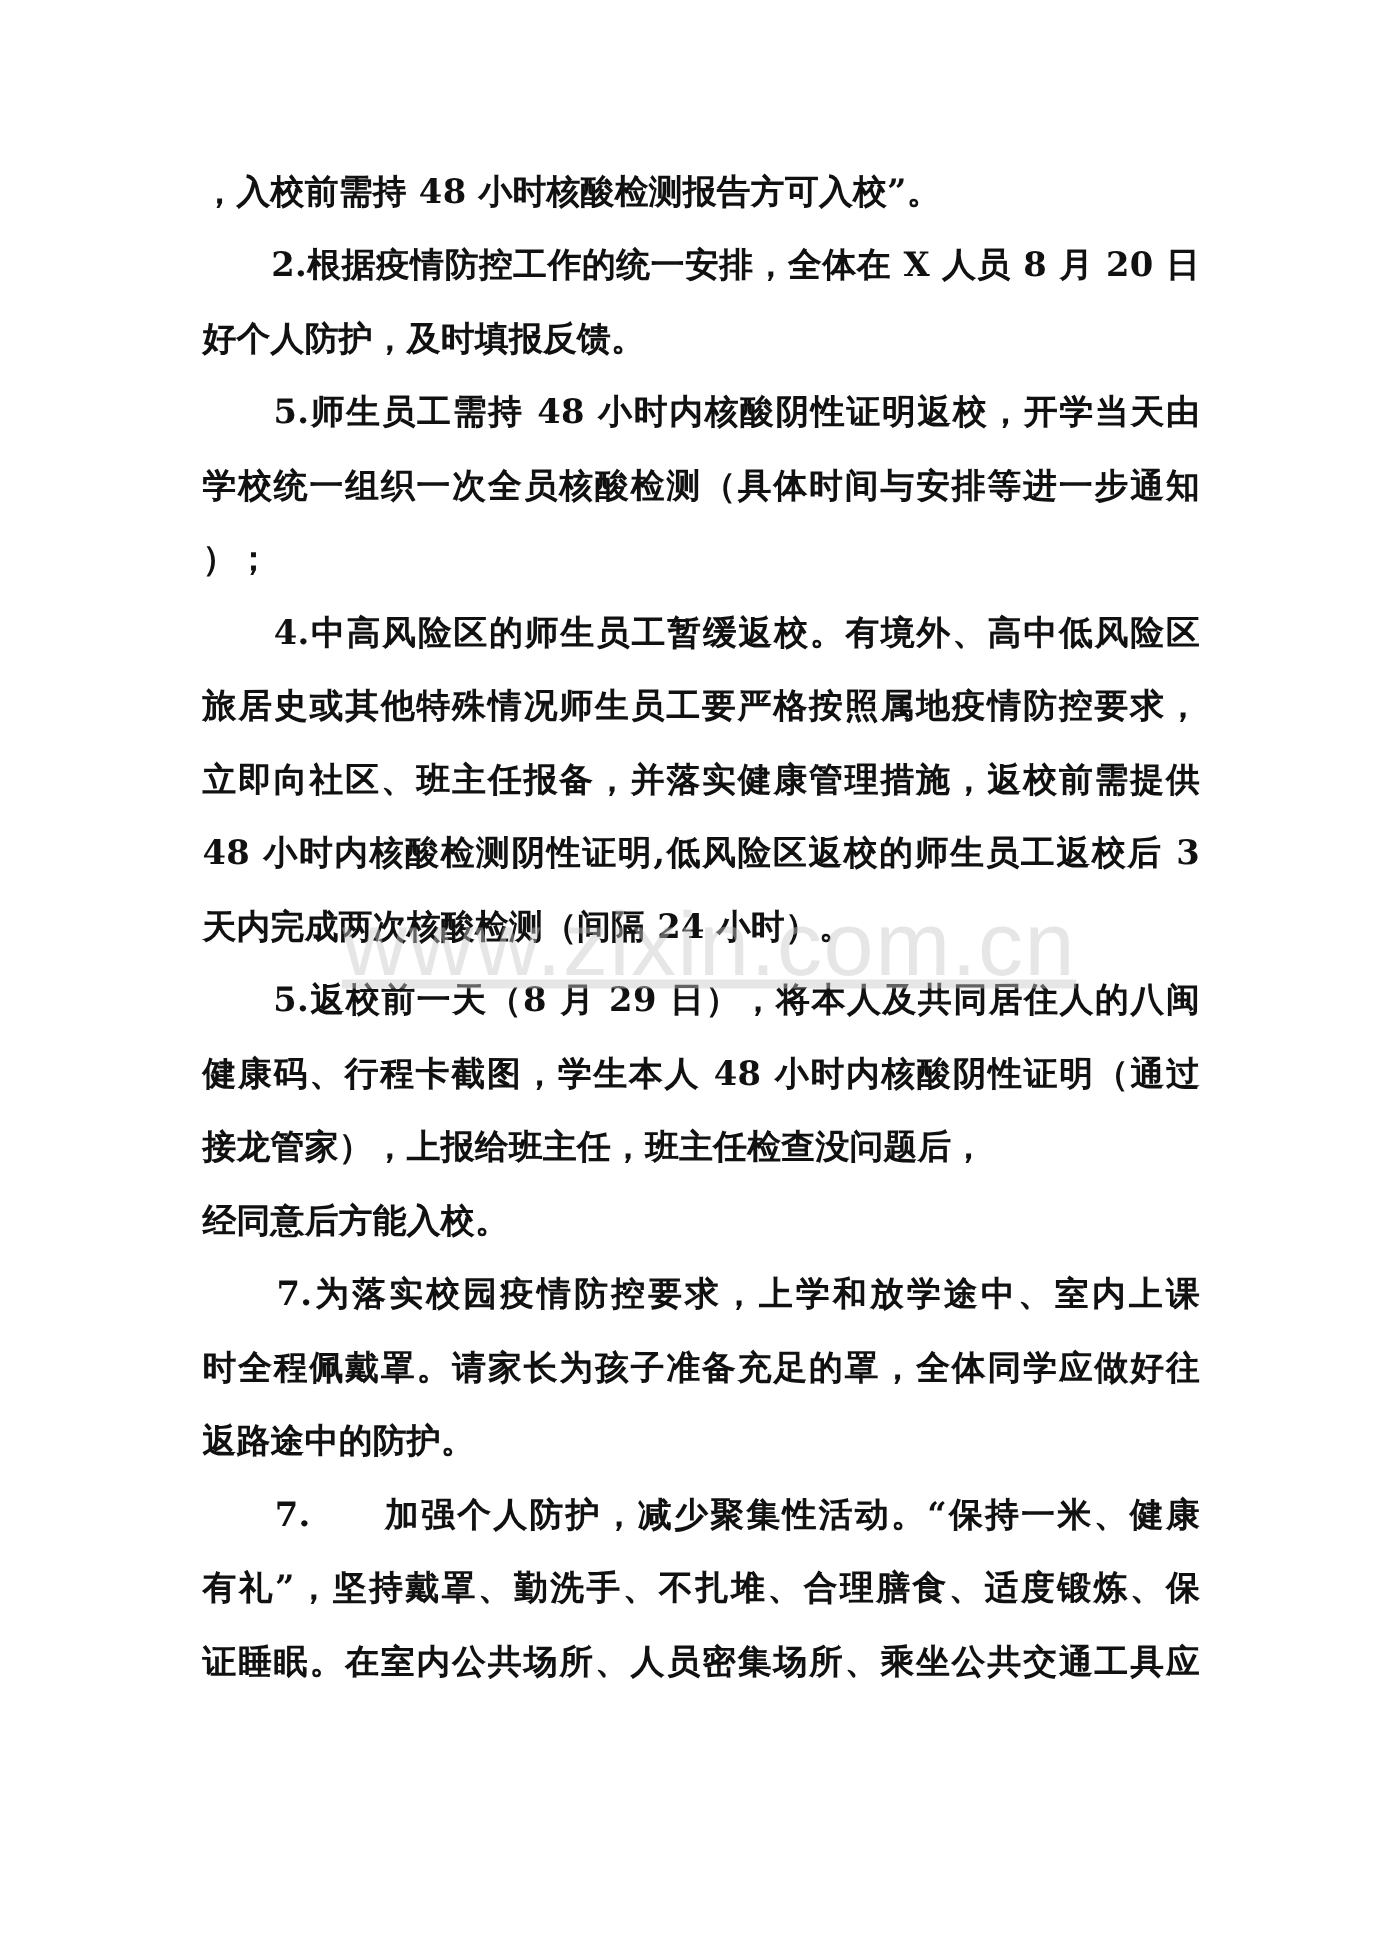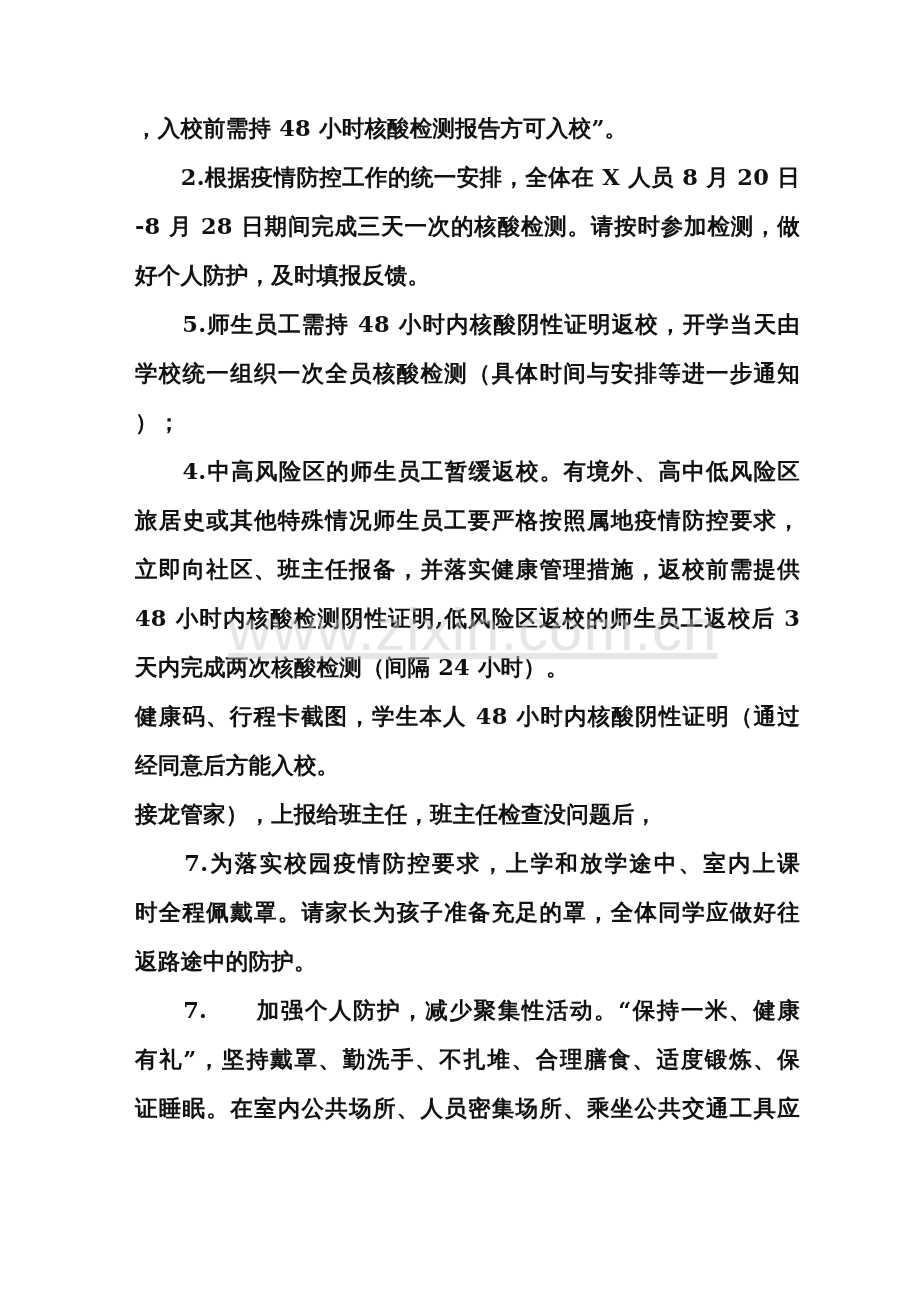--- a/index.html
+++ b/index.html
@@ -47,33 +47,33 @@
       white-space: nowrap;
       text-decoration: underline;
     }
   </style>
 </head>
 <body>
 
 <div class="page">
   <div class="line">，入校前需持 48 小时核酸检测报告方可入校”。</div>
   <div class="line justify">　　2.根据疫情防控工作的统一安排，全体在 X 人员 8 月 20 日</div>
-  <div class="line justify">-8 月 28 日期间完成三天一次的核酸检测。请按时参加检测，做</div>
   <div class="line">好个人防护，及时填报反馈。</div>
   <div class="line justify">　　5.师生员工需持 48 小时内核酸阴性证明返校，开学当天由</div>
   <div class="line justify">学校统一组织一次全员核酸检测（具体时间与安排等进一步通知</div>
   <div class="line">）；</div>
   <div class="line justify">　　4.中高风险区的师生员工暂缓返校。有境外、高中低风险区</div>
   <div class="line justify">旅居史或其他特殊情况师生员工要严格按照属地疫情防控要求，</div>
   <div class="line justify">立即向社区、班主任报备，并落实健康管理措施，返校前需提供</div>
   <div class="line justify">48 小时内核酸检测阴性证明,低风险区返校的师生员工返校后 3</div>
   <div class="line">天内完成两次核酸检测（间隔 24 小时）。</div>
+  <div class="line justify">　　5.返校前一天（8 月 29 日），将本人及共同居住人的八闽</div>
   <div class="line justify">健康码、行程卡截图，学生本人 48 小时内核酸阴性证明（通过</div>
+  <div class="line">接龙管家），上报给班主任，班主任检查没问题后，</div>
   <div class="line">经同意后方能入校。</div>
-  <div class="line">接龙管家），上报给班主任，班主任检查没问题后，</div>
   <div class="line justify">　　7.为落实校园疫情防控要求，上学和放学途中、室内上课</div>
   <div class="line justify">时全程佩戴罩。请家长为孩子准备充足的罩，全体同学应做好往</div>
   <div class="line">返路途中的防护。</div>
   <div class="line justify">　　7.　　加强个人防护，减少聚集性活动。“保持一米、健康</div>
   <div class="line justify">有礼”，坚持戴罩、勤洗手、不扎堆、合理膳食、适度锻炼、保</div>
   <div class="line justify">证睡眠。在室内公共场所、人员密集场所、乘坐公共交通工具应</div>
 </div>
 
 <div class="watermark">www.zixin.com.cn</div>
 

